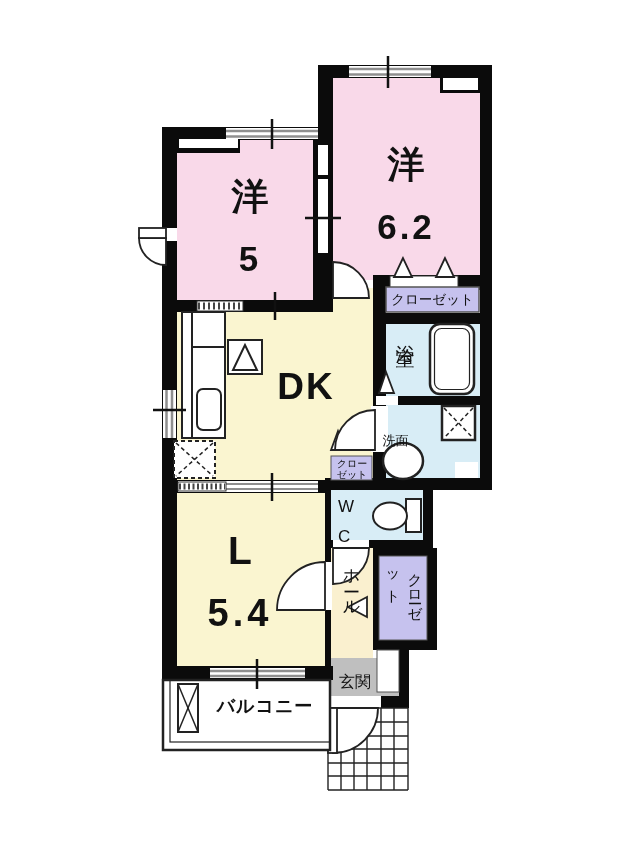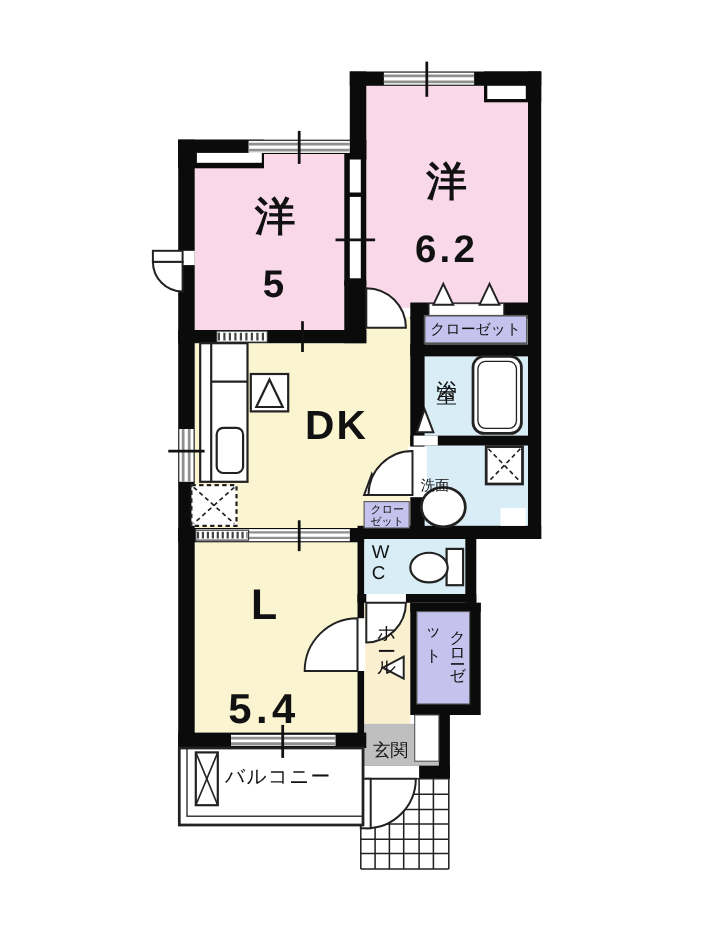--- a/index.html
+++ b/index.html
@@ -197,34 +197,34 @@
     <div class="big1">洋</div>
     <div class="big2">6.2</div>
   </div>
 
   <div class="lbl center" style="left:244px;top:348px;width:124px;">
     <div class="big1" style="letter-spacing:2px;">DK</div>
   </div>
 
   <div class="lbl center" style="left:170px;top:512px;width:140px;">
     <div class="big1" style="font-size:39px;">L</div>
-    <div class="big2" style="font-size:38px;letter-spacing:4px;margin-top:32px;">5.4</div>
+    <div class="big2" style="font-size:38px;letter-spacing:4px;">5.4</div>
   </div>
 
   <div class="lbl center" style="left:387px;top:291px;width:91px;font-size:13.5px;font-weight:500;">クローゼット</div>
 
   <div class="lbl vert" style="left:392px;top:330px;font-size:19px;font-weight:500;line-height:26px;letter-spacing:3px;">浴室</div>
 
   <div class="lbl center" style="left:368px;top:416px;width:55px;font-size:13px;font-weight:500;margin-top:16px;">洗面</div>
 
   <div class="lbl center wrap2" style="left:333px;top:458px;width:38px;font-size:10px;line-height:11px;">クローゼット</div>
 
-  <div class="lbl wrap2" style="left:338px;top:492px;width:24px;font-size:17px;line-height:19px;font-weight:500;">WC</div>
+  <div class="lbl wrap2" style="left:338px;top:492px;width:24px;font-size:17px;line-height:30px;font-weight:500;">WC</div>
 
   <div class="lbl vert" style="left:382px;top:563px;height:64px;font-size:14.5px;line-height:22px;">クローゼット</div>
 
   <div class="lbl vert" style="left:341px;top:557px;height:98px;font-size:17px;line-height:20px;font-weight:500;letter-spacing:6px;">ホール</div>
 
   <div class="lbl center" style="left:331px;top:648px;width:48px;font-size:16px;font-weight:400;margin-top:24px;">玄関</div>
 
-  <div class="lbl center" style="left:194px;top:694px;width:118px;font-size:18px;font-weight:400;letter-spacing:1px;">バルコニー</div>
+  <div class="lbl center" style="left:206px;top:694px;width:118px;font-size:18px;font-weight:700;letter-spacing:1px;">バルコニー</div>
 
 </div>
 
 </body></html>

